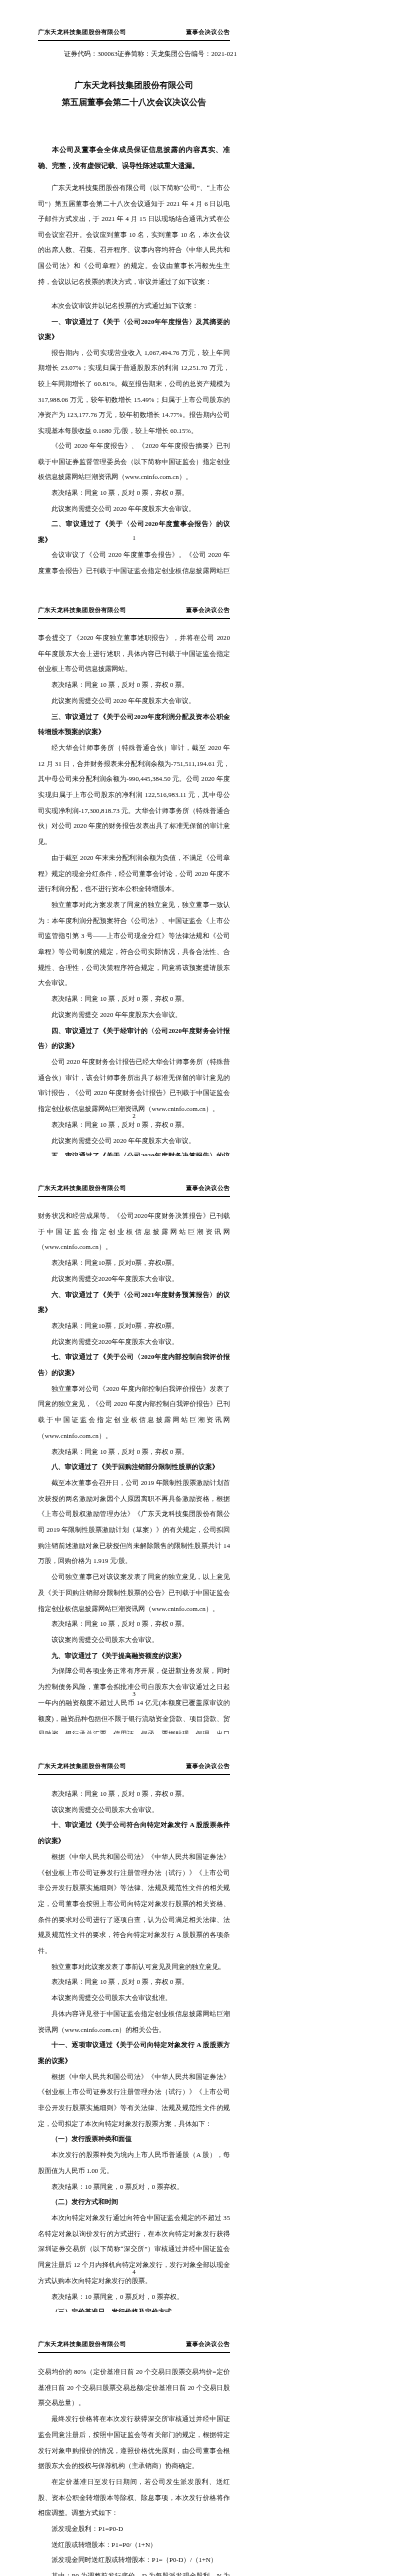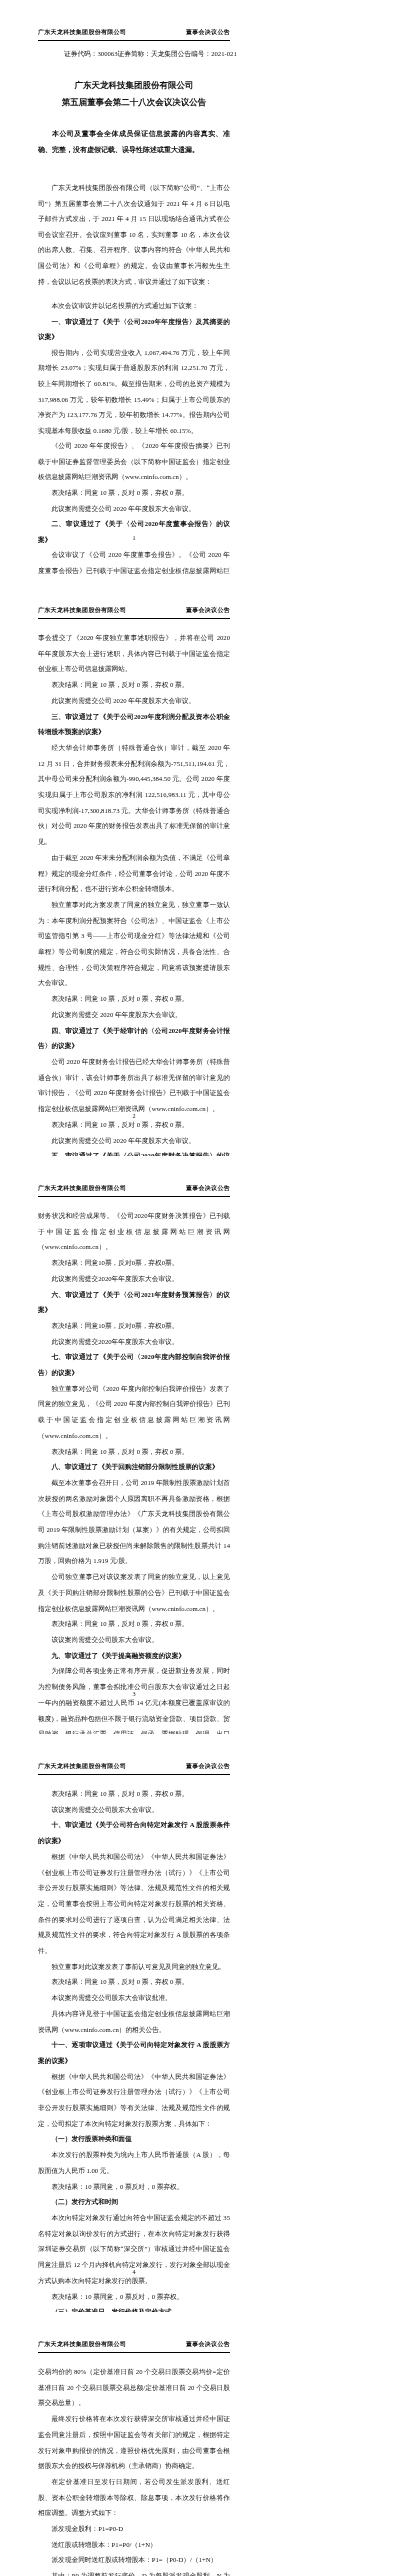--- a/index.html
+++ b/index.html
@@ -14,21 +14,21 @@
   .page1 .flow{top:180px;line-height:15.6px;}
   .ln{margin:0;}
   .ind{text-indent:2em;}
   .hd{font-weight:bold;}
   .gap{margin-top:8.8px;}
   .pnum{position:absolute;top:534px;left:38px;width:192px;text-align:center;font-size:6.2px;}
   .inforow{position:absolute;top:50px;left:64px;width:165px;display:flex;
            justify-content:space-between;font-size:6.7px;white-space:nowrap;}
   .t1{position:absolute;top:80px;left:38px;width:192px;text-align:center;font-weight:bold;font-size:8.5px;}
   .t2{top:97px;text-align:center;}
-  .notice{position:absolute;top:119px;left:38px;width:192px;font-weight:bold;font-size:7px;
+  .notice{position:absolute;top:135px;left:38px;width:192px;font-weight:bold;font-size:7px;
           line-height:16px;text-indent:2em;text-align:justify;}
 </style>
 </head>
 <body>
 
 <div class="doc">
 
   <section class="page page1" style="top:0">
     <header class="phead">
       <span>广东天龙科技集团股份有限公司</span>

